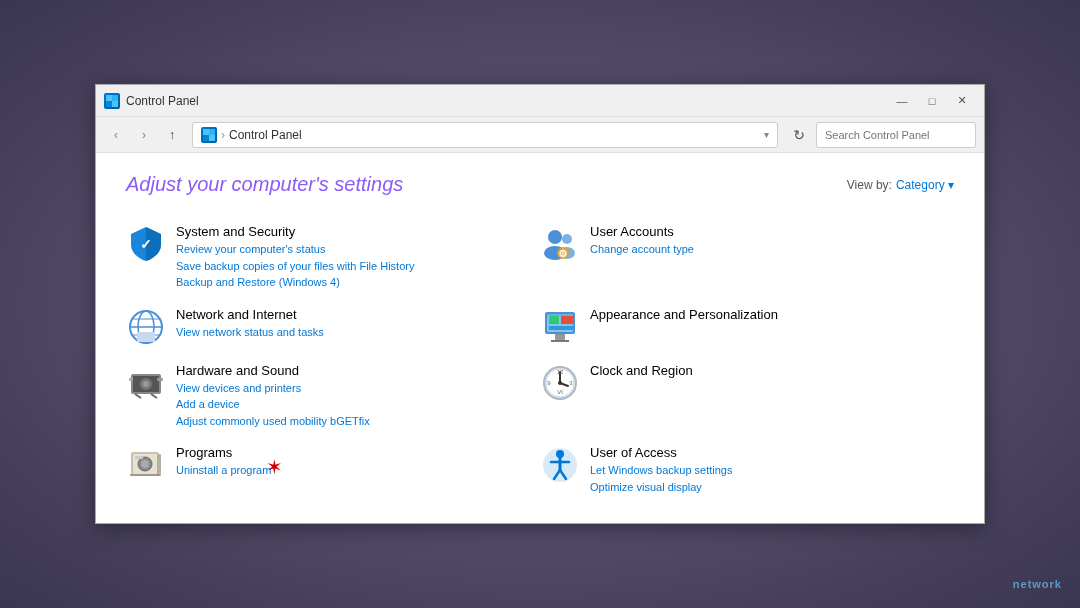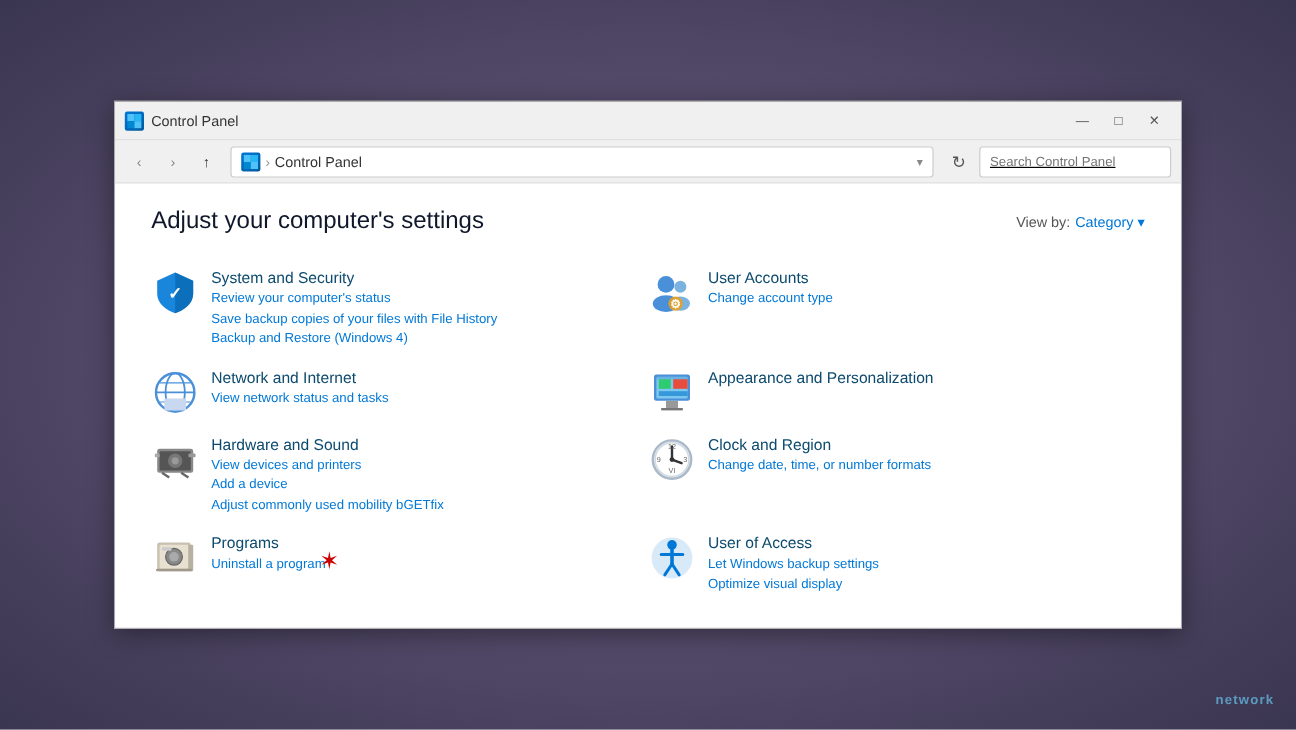--- a/index.html
+++ b/index.html
@@ -128,21 +128,20 @@
     }
     .search-box {
       width: 160px;
       height: 26px;
       border: 1px solid #ccc;
       border-radius: 3px;
       display: flex;
       align-items: center;
       padding: 0 8px;
       background: white;
-      text-decoration: underline;
     }
     .search-box input {
       border: none;
       outline: none;
       font-size: 11px;
       color: #999;
       width: 100%;
       background: transparent;
     }
     .content-area {
@@ -153,21 +152,22 @@
     }
     .page-header {
       display: flex;
       justify-content: space-between;
       align-items: center;
       margin-bottom: 20px;
     }
     .page-title {
       font-size: 20px;
       font-weight: 300;
-      color: #0f172a;
+      color: #8b5cf6;
+      font-style: italic;
     }
     .view-by {
       display: flex;
       align-items: flex-start;
       gap: 4px;
       font-size: 12px;
       color: #555;
     }
     .view-by-link {
       color: #0078d7;
@@ -192,21 +192,21 @@
       width: 40px;
       height: 40px;
       flex-shrink: 0;
       display: flex;
       align-items: center;
       justify-content: center;
     }
     .category-text { flex: 1; }
     .category-title {
       font-size: 13px;
-      color: #0c4a6e;
+      color: #000000;
       cursor: pointer;
       margin-bottom: 2px;
       font-weight: normal;
     }
     .category-link {
       font-size: 11px;
       color: #0078d7;
       cursor: pointer;
       display: block;
       line-height: 1.5;
@@ -380,21 +380,20 @@
             <line x1="19" y1="19" x2="27" y2="22" stroke="#333" stroke-width="2" stroke-linecap="round"></line>
             <circle cx="19" cy="19" r="2" fill="#333"></circle>
             <text x="19" y="30" text-anchor="middle" fill="#666" font-size="6">VI</text>
             <text x="19" y="10" text-anchor="middle" fill="#666" font-size="6">12</text>
             <text x="8" y="21" text-anchor="middle" fill="#666" font-size="6">9</text>
             <text x="30" y="21" text-anchor="middle" fill="#666" font-size="6">3</text>
           </svg>
         </div>
         <div class="category-text">
           <div class="category-title">Clock and Region</div>
-          <span class="category-link">Change date, time, or number formats</span>
         </div>
       </div>
 
       <div class="category-item" style="position:relative">
         <div class="category-icon">
           <svg width="38" height="38" viewBox="0 0 38 38">
             <rect x="4" y="6" width="28" height="24" rx="2" fill="#c8c0b0"></rect>
             <rect x="6" y="8" width="24" height="20" rx="1" fill="#e8e0d0"></rect>
             <circle cx="18" cy="18" r="7" fill="#888" stroke="#666" stroke-width="1"></circle>
             <circle cx="18" cy="18" r="4" fill="#aaa"></circle>

